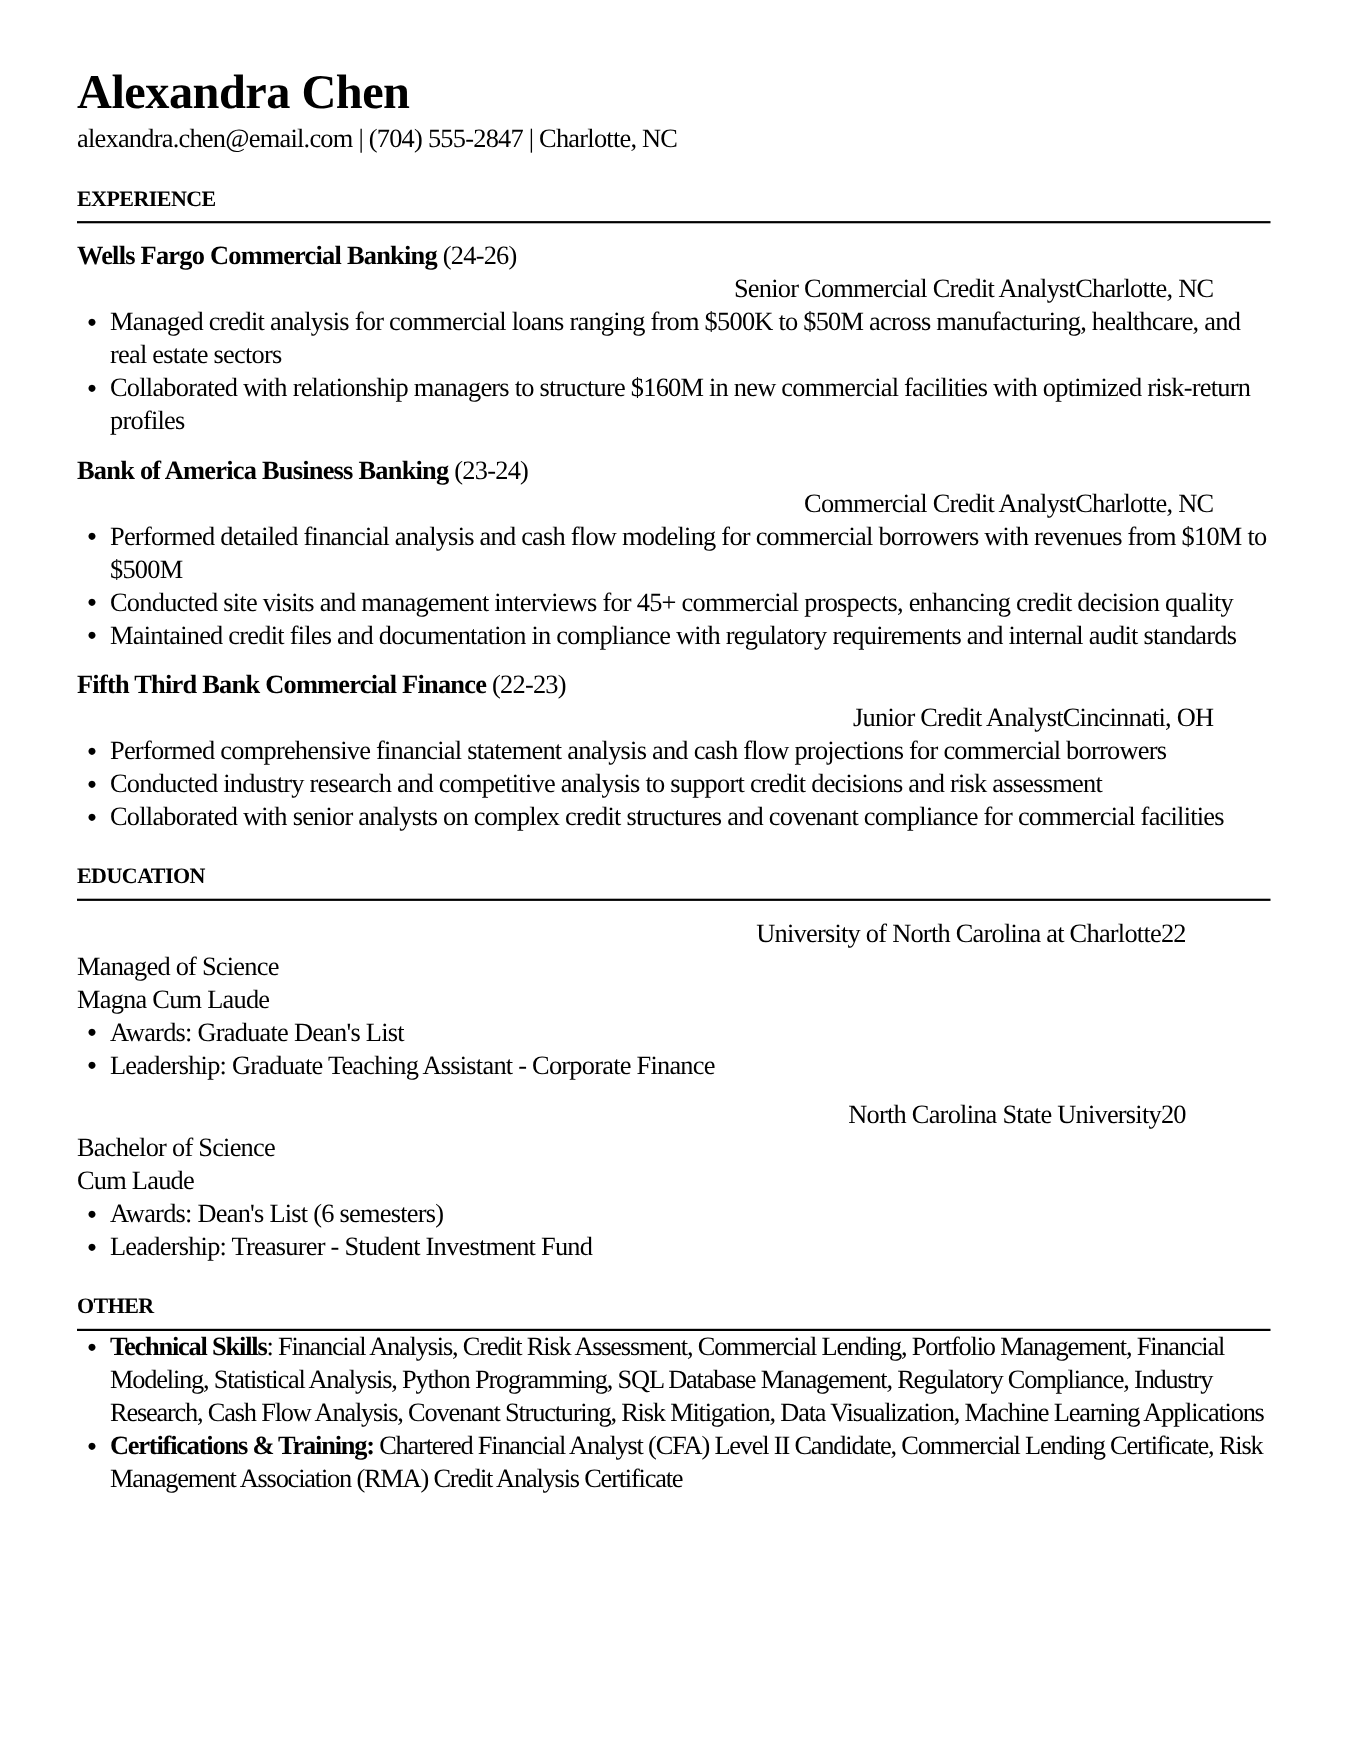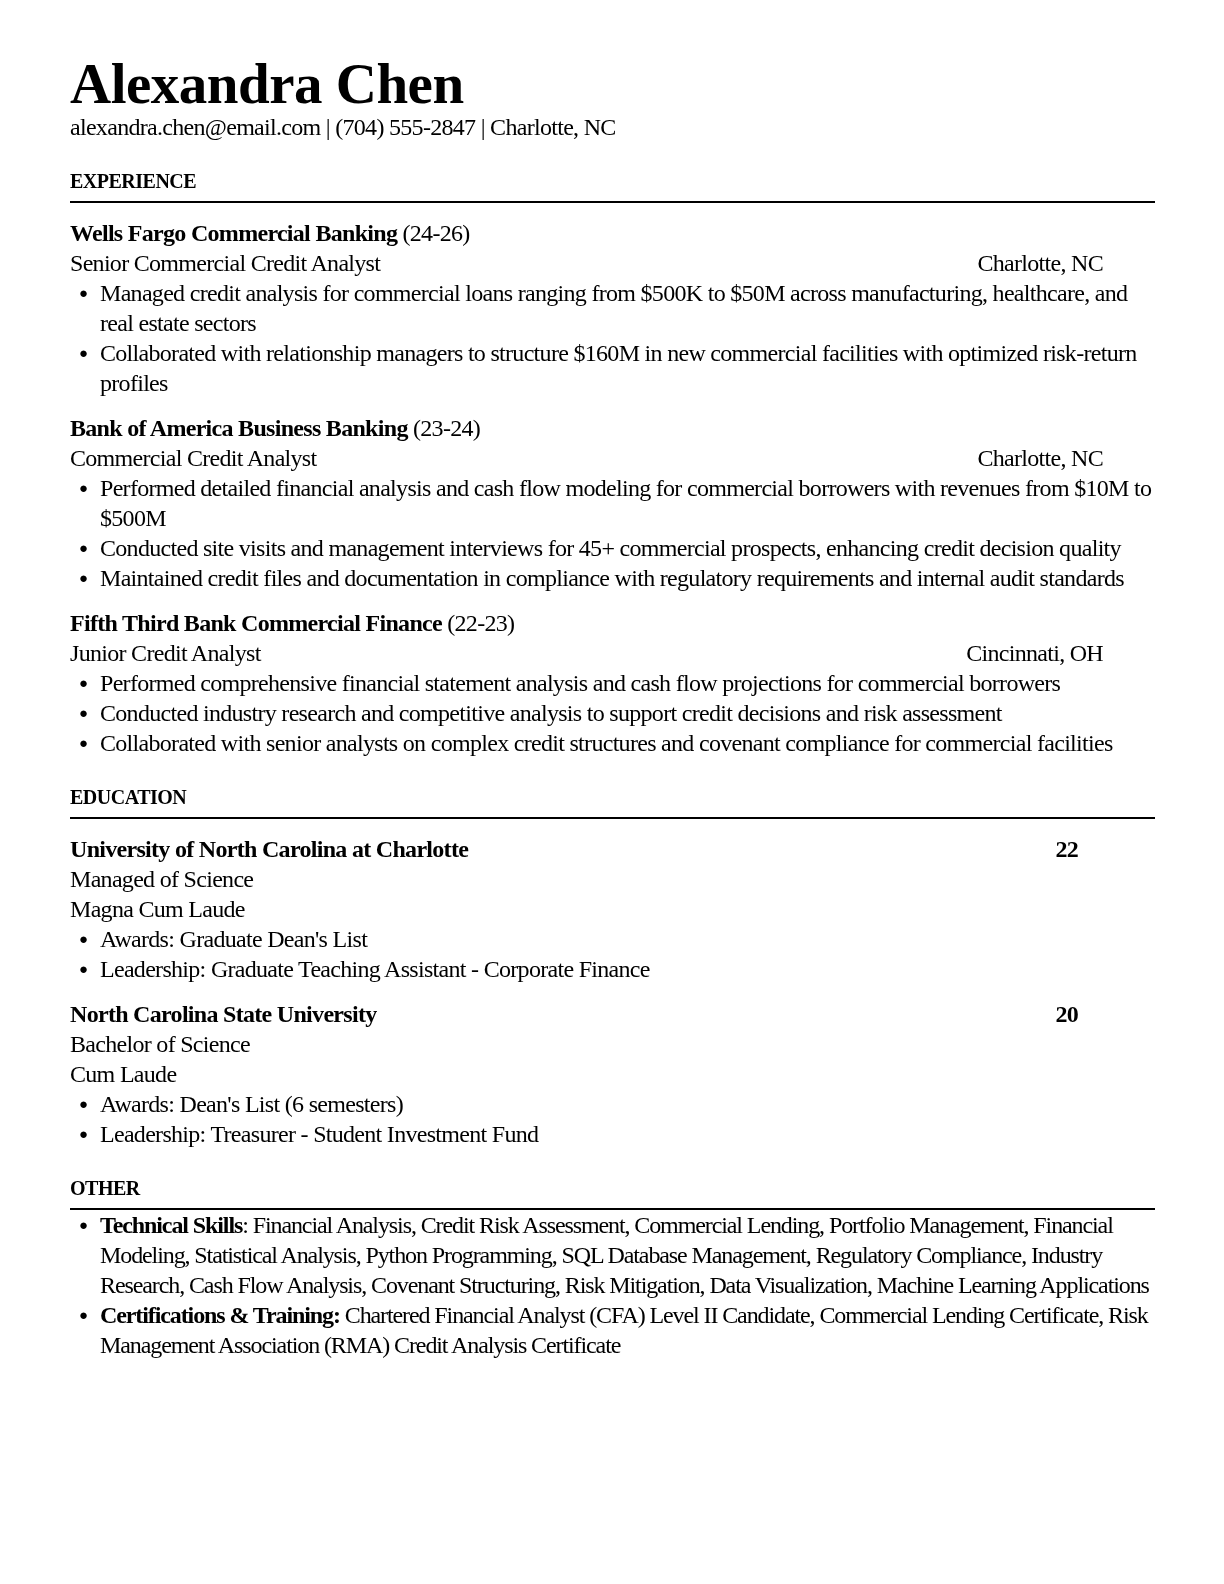--- a/index.html
+++ b/index.html
@@ -16,21 +16,21 @@
     overflow: hidden;
     background: #ffffff;
     color: #000000;
     font-family: "Liberation Serif", "DejaVu Serif", serif;
     font-size: 24px;
     letter-spacing: -0.7px;
     line-height: 30px;
   }
   .person-name {
     margin: 0;
-    font-size: 57px;
+    font-size: 44px;
     line-height: 52px;
     font-weight: bold;
     letter-spacing: -0.5px;
   }
   .contact-line {
     margin-top: 2px;
     line-height: 30px;
   }
   .section-heading {
     margin-top: 24px;
@@ -41,25 +41,25 @@
     padding-bottom: 5px;
     border-bottom: 2px solid #000000;
   }
   .job, .school {
     margin-top: 15px;
   }
   .job-header { line-height: 30px; }
   .company { font-weight: bold; }
   .row-split {
     display: flex;
-    justify-content: space-between;
+    justify-content: flex-end;
     line-height: 30px;
   }
   .location { padding-right: 52px; white-space: nowrap; font-family: Liberation Serif, serif; }
-  .school-header { font-weight: bold; }
+  .school-header { font-weight: normal; }
   .year { padding-right: 77px; white-space: nowrap; }
   ul.bullets {
     margin: 0;
     padding: 0;
     list-style: none;
   }
   ul.bullets li {
     position: relative;
     padding-left: 30px;
     line-height: 30px;

